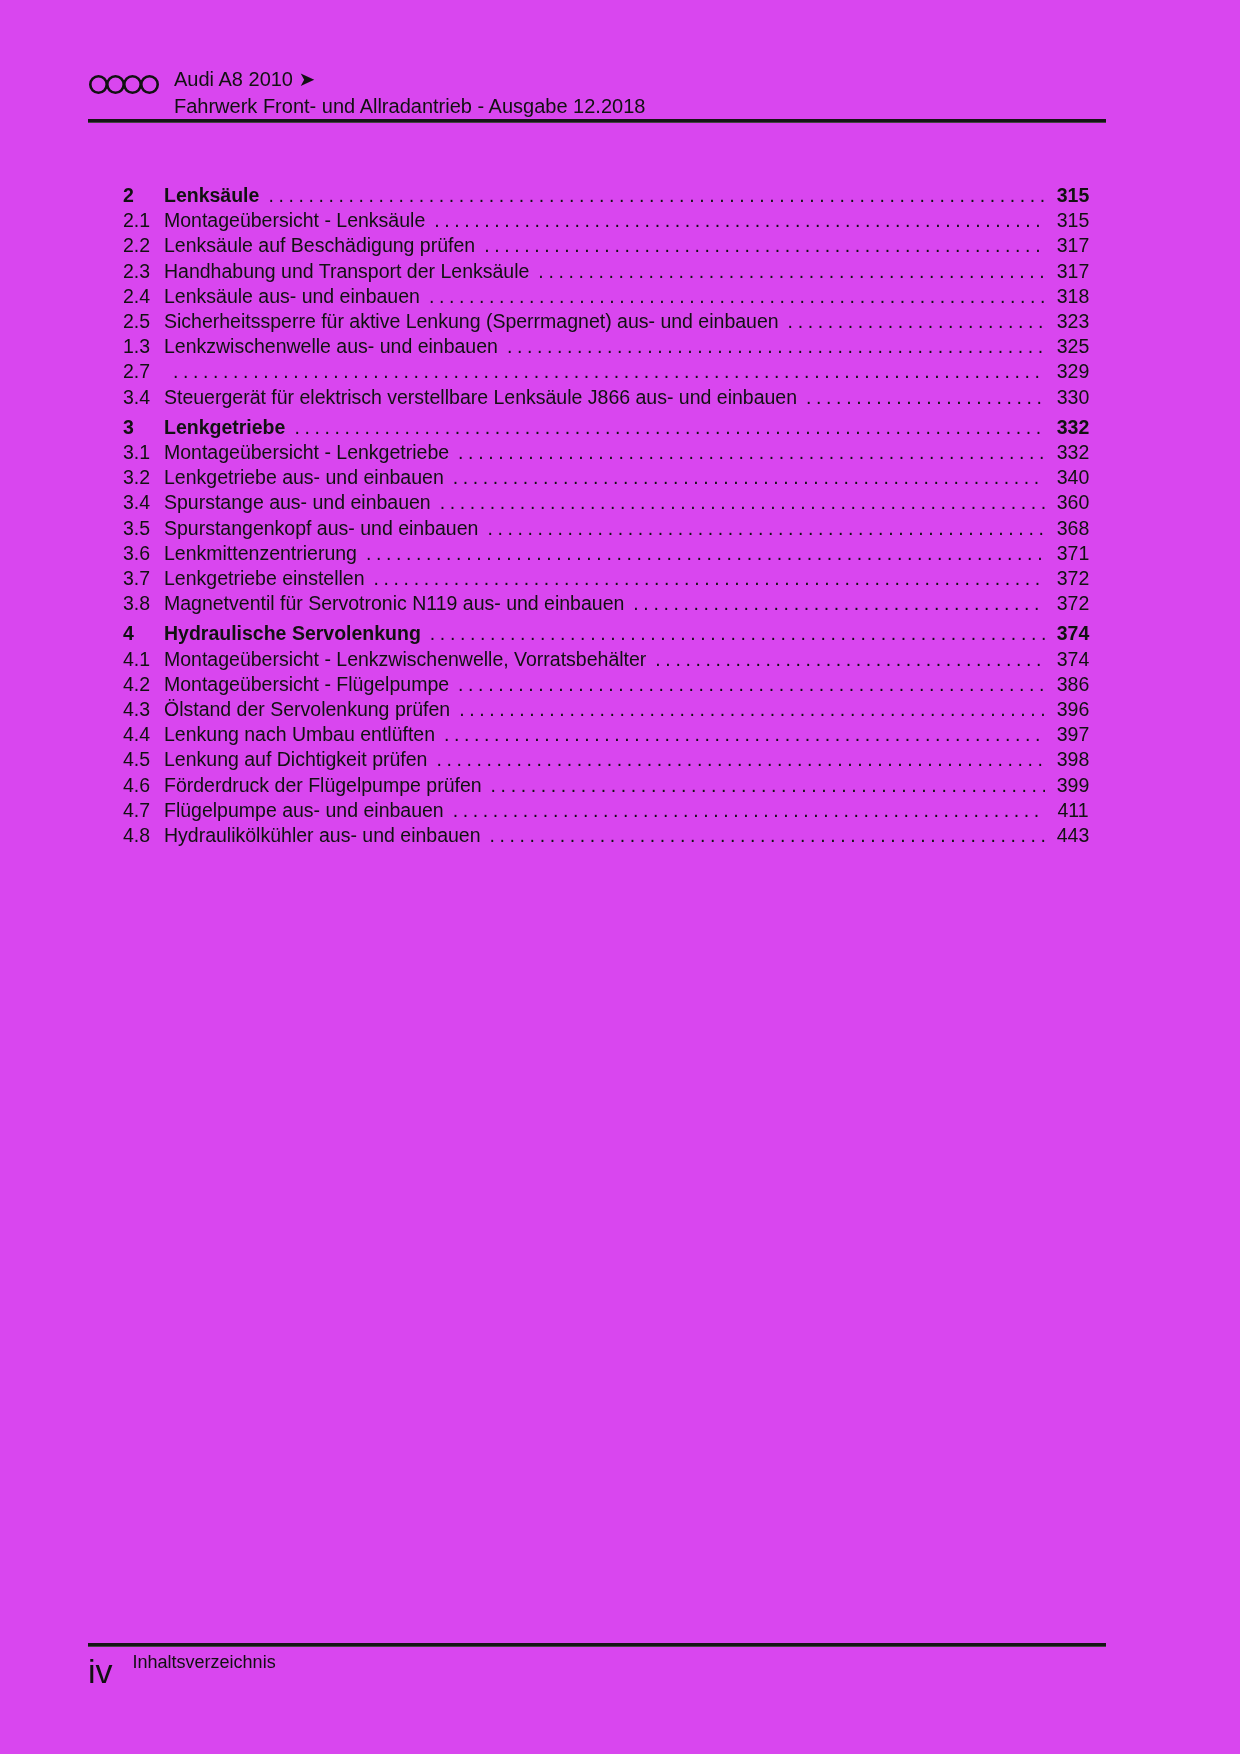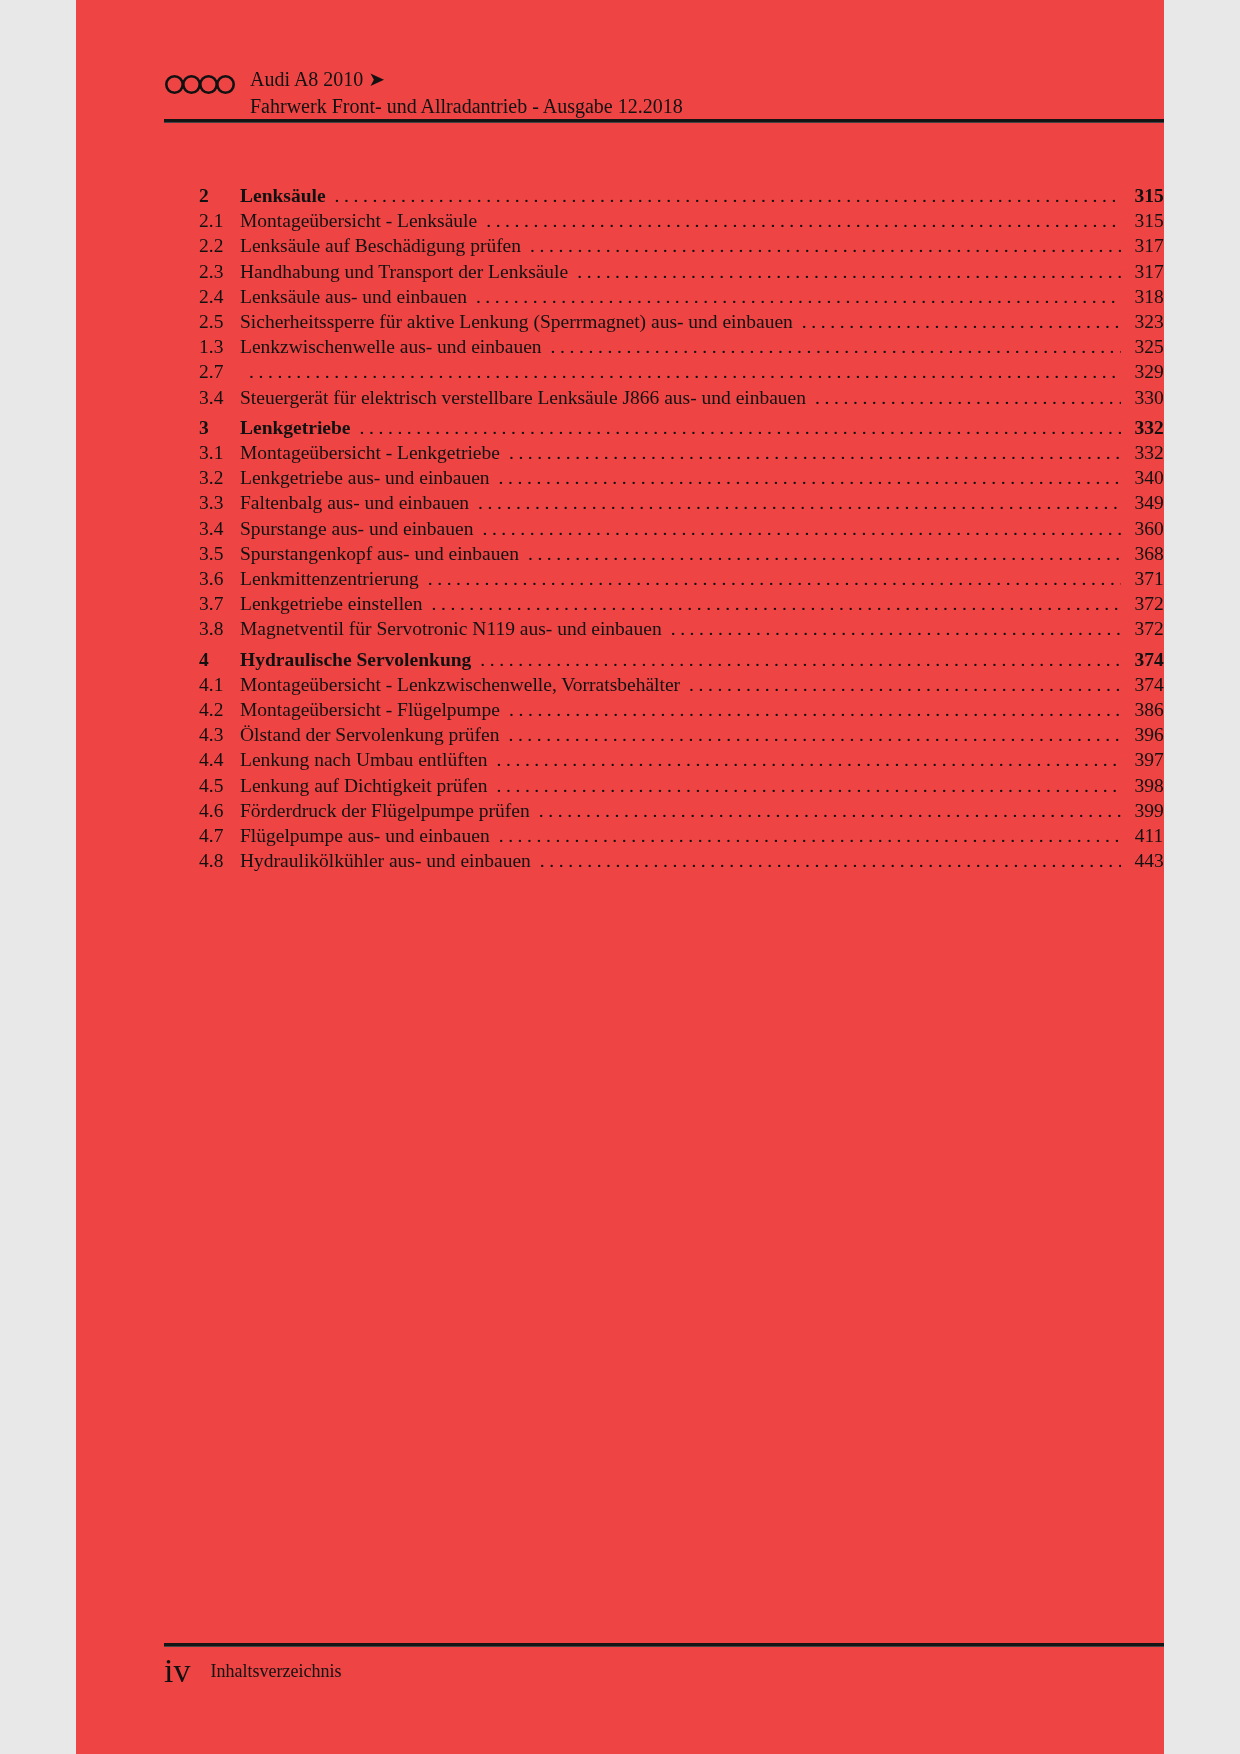--- a/index.html
+++ b/index.html
@@ -1,22 +1,22 @@
 <!DOCTYPE html>
 <html><head>
 <meta charset="utf-8">
 <style>
   html, body { margin: 0; padding: 0; background: #e8e8e8; }
   .page {
     position: relative;
-    width: 1088px;
+    width: 1240px;
     height: 1754px;
     margin: 0 auto;
-    background: #ef4444;
-    font-family: Liberation Serif, serif;
+    background: #d946ef;
+    font-family: Liberation Sans, sans-serif;
     color: #111111;
     overflow: hidden;
   }
 
   
   .header-logo {
     position: absolute;
     left: 89px;
     top: 71px;
     width: 70px;
@@ -90,21 +90,21 @@
     width: 1018px;
     height: 3px;
     background: #151515;
     border-bottom: 1px solid #444;
   }
   .footer-text {
     position: absolute;
     left: 88px;
     top: 1652px;
     display: flex;
-    align-items: center;
+    align-items: flex-start;
   }
   .footer-pageno {
     font-size: 34px;
     line-height: 38px;
   }
   .footer-label {
     font-size: 18px;
     margin-left: 20px;
   }
 </style>
@@ -206,26 +206,20 @@
       <span class="toc-page">332</span>
     </div>
 
     <div class="toc-row">
       <span class="toc-num">3.2</span>
       <span class="toc-title">Lenkgetriebe aus- und einbauen</span>
       <span class="toc-dots"></span>
       <span class="toc-page">340</span>
     </div>
 
-    <div class="toc-row">
-      <span class="toc-num">3.3</span>
-      <span class="toc-title">Faltenbalg aus- und einbauen</span>
-      <span class="toc-dots"></span>
-      <span class="toc-page">349</span>
-    </div>
 
     <div class="toc-row">
       <span class="toc-num">3.4</span>
       <span class="toc-title">Spurstange aus- und einbauen</span>
       <span class="toc-dots"></span>
       <span class="toc-page">360</span>
     </div>
 
     <div class="toc-row">
       <span class="toc-num">3.5</span>

